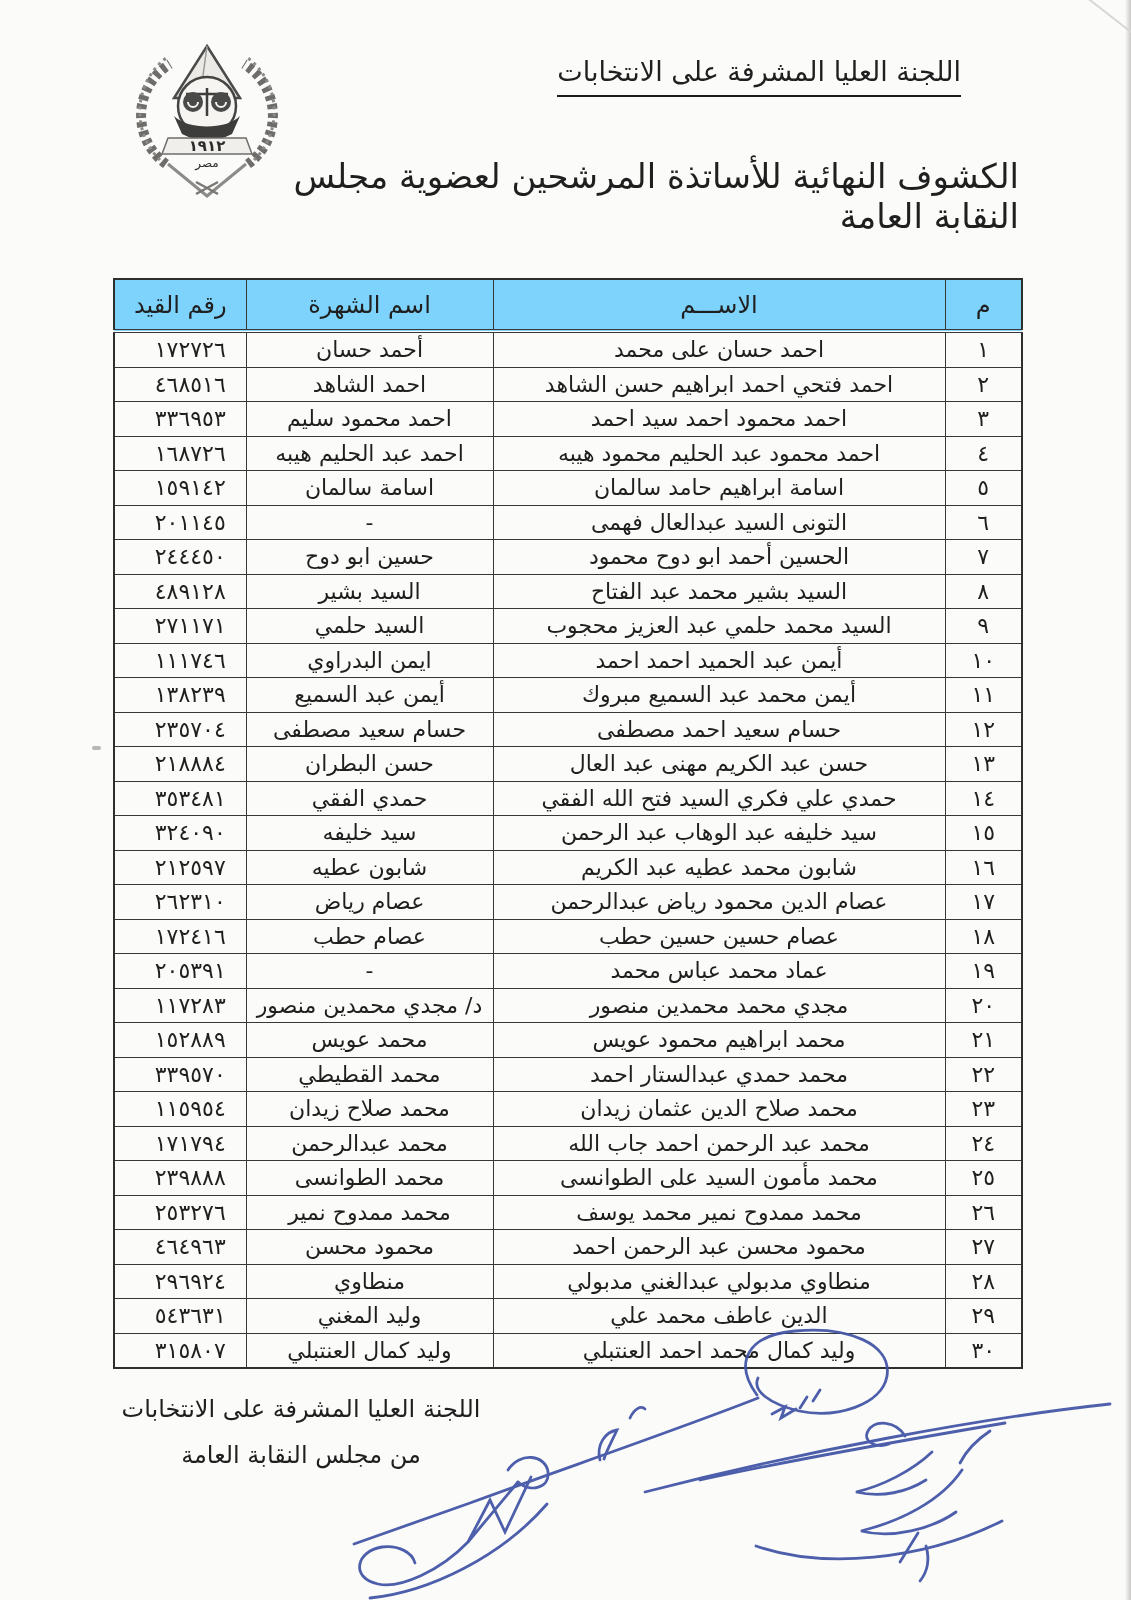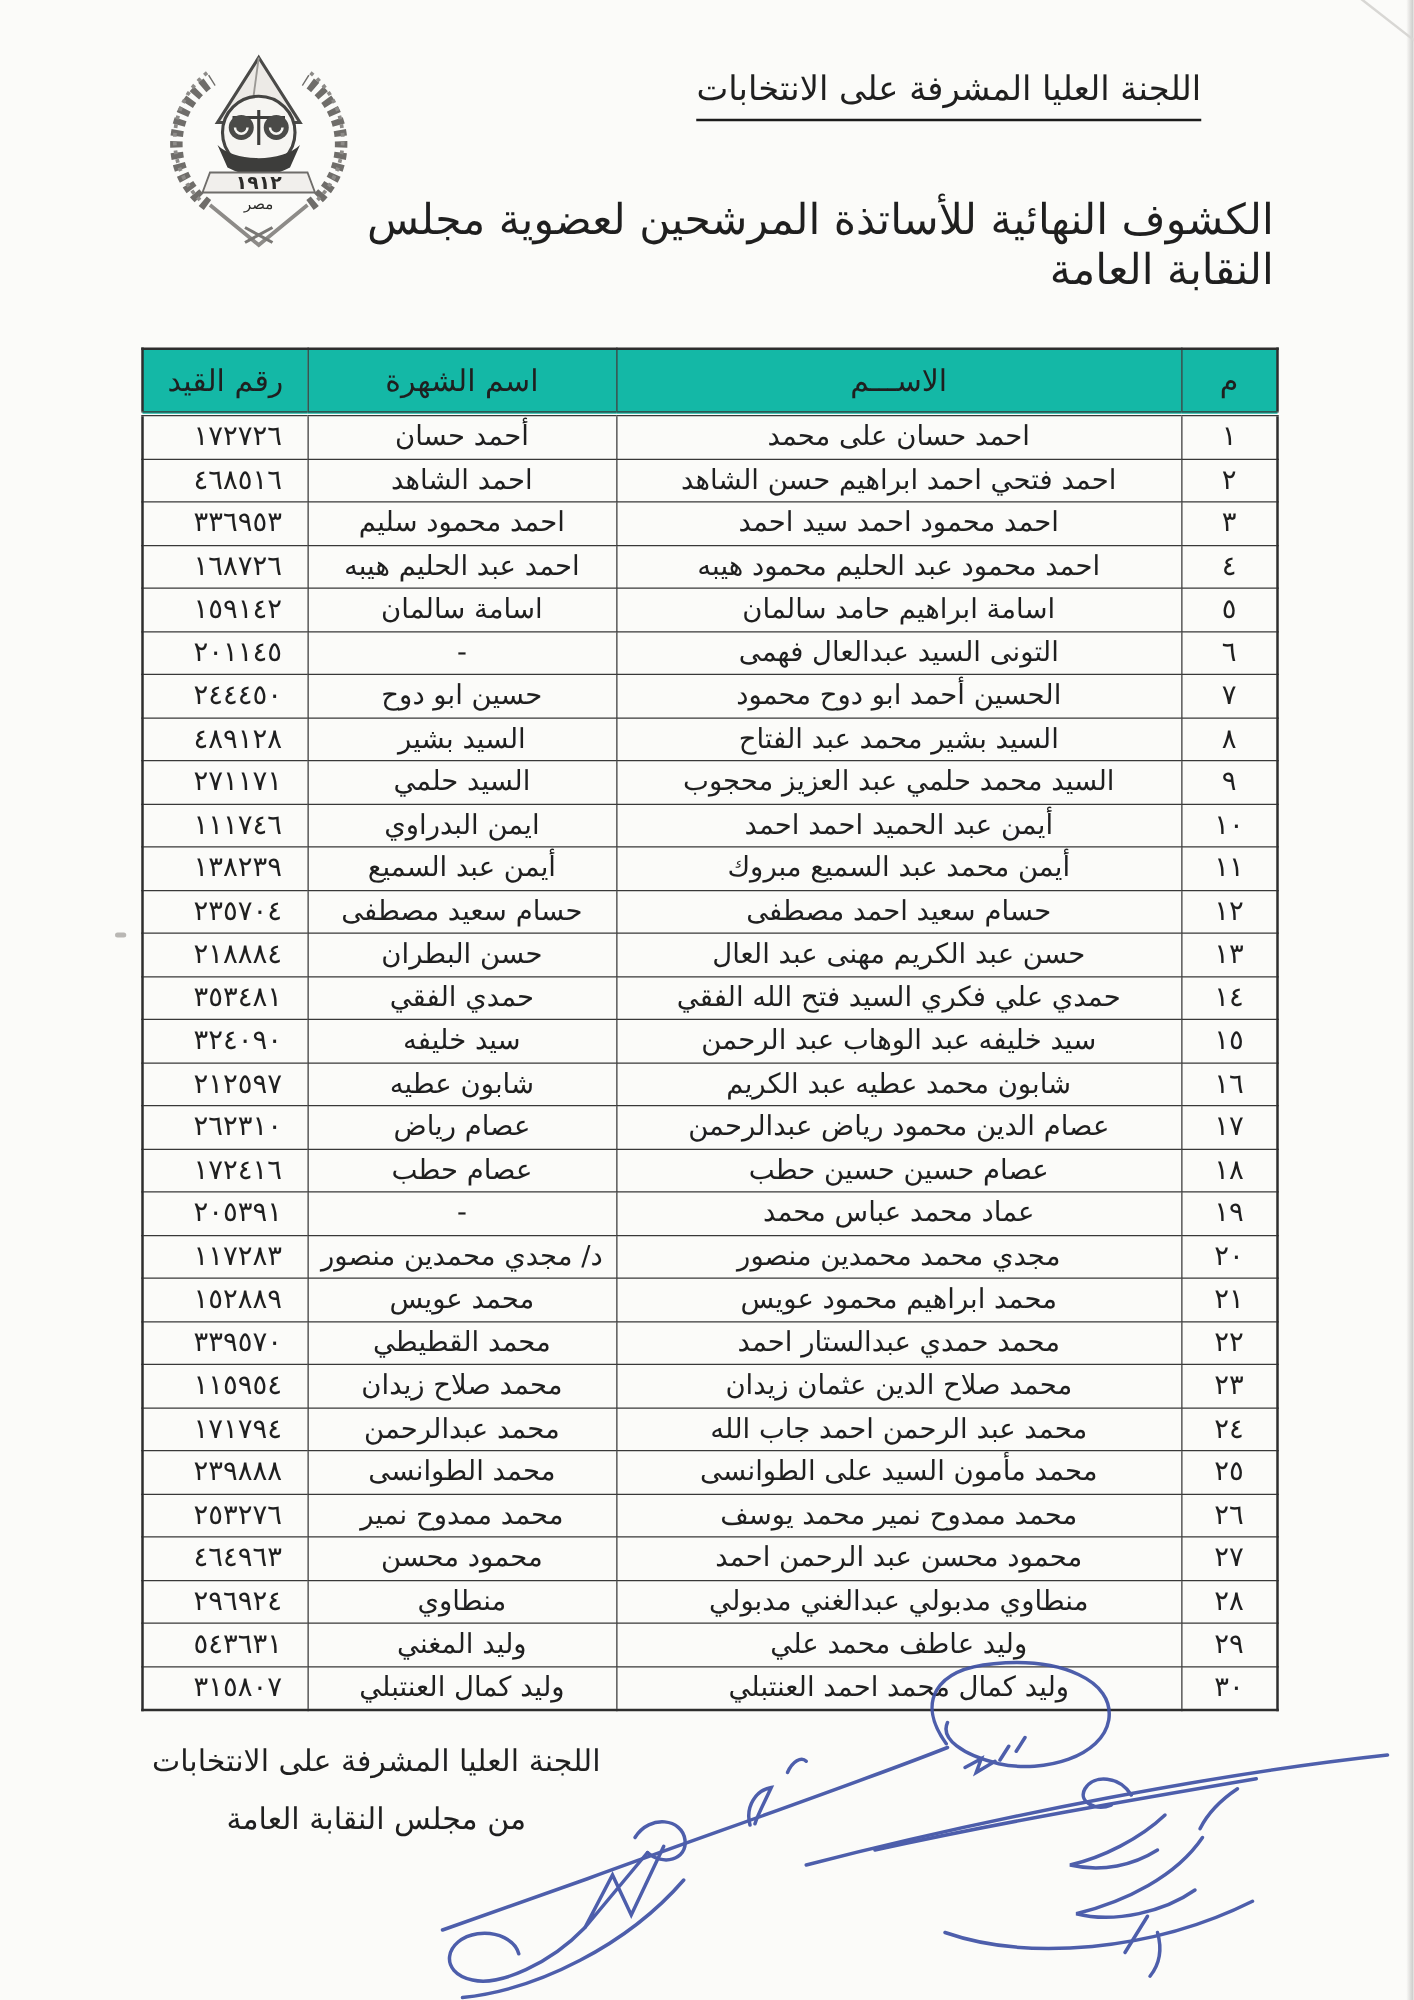--- a/index.html
+++ b/index.html
@@ -36,21 +36,21 @@
   table.doc-table{
     position:absolute;top:278px;left:113px;
     border-collapse:collapse;direction:rtl;table-layout:fixed;
     width:908px;
   }
   .doc-table th,.doc-table td{
     border:1.6px solid #383838;text-align:center;vertical-align:middle;
     padding:0 3px;white-space:nowrap;overflow:visible;
   }
   .doc-table thead th{
-    background:#14b8a6;height:49px;font-size:24px;font-weight:normal;
+    background:#7dd3fc;height:49px;font-size:24px;font-weight:normal;
     border-bottom:4px double #383838;
   }
   .doc-table tbody td{height:33.5px;font-size:22px;}
   .col-serial{width:77px;}
   .col-name{width:452px;}
   .col-known{width:247px;}
   .col-reg{width:132px;}
   td.c-reg_no{letter-spacing:4px;font-size:22px;padding-left:23px;}
   td.c-serial{font-size:22px;}
   table.doc-table{border:2.2px solid #2e2e2e;}
@@ -285,21 +285,21 @@
           <td class="c-reg_no">٤٦٤٩٦٣</td>
         </tr>
         <tr>
           <td class="c-serial">٢٨</td>
           <td class="c-name">منطاوي مدبولي عبدالغني مدبولي</td>
           <td class="c-known_as">منطاوي</td>
           <td class="c-reg_no">٢٩٦٩٢٤</td>
         </tr>
         <tr>
           <td class="c-serial">٢٩</td>
-          <td class="c-name">وليد عاطف محمد علي</td>
+          <td class="c-name">الدين عاطف محمد علي</td>
           <td class="c-known_as">وليد المغني</td>
           <td class="c-reg_no">٥٤٣٦٣١</td>
         </tr>
         <tr>
           <td class="c-serial">٣٠</td>
           <td class="c-name">وليد كمال محمد احمد العنتبلي</td>
           <td class="c-known_as">وليد كمال العنتبلي</td>
           <td class="c-reg_no">٣١٥٨٠٧</td>
         </tr>
       </tbody>

